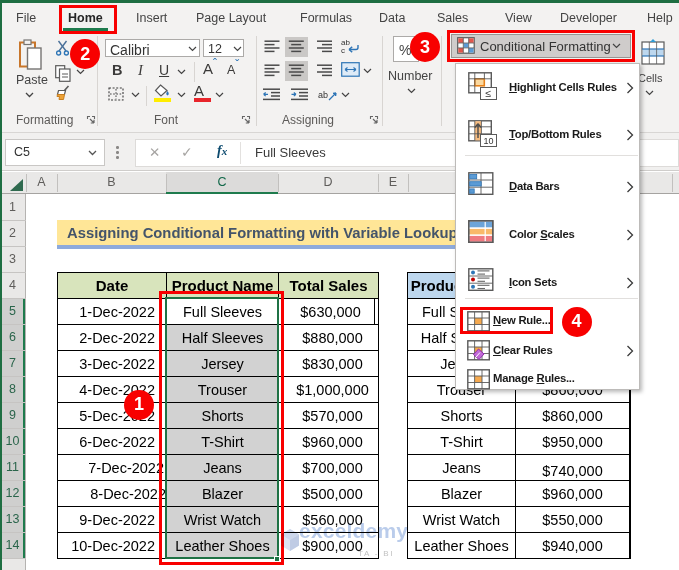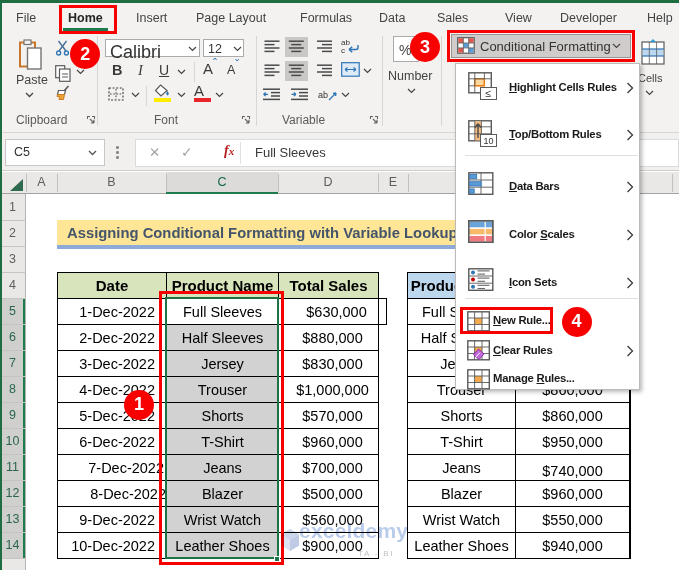--- a/index.html
+++ b/index.html
@@ -61,35 +61,35 @@
 <line x1="7" y1="12" x2="13" y2="12" stroke="#5a5a5a" stroke-width="1"></line>
 </svg>
 <svg class="abs" style="left:76px;top:69px" width="9" height="6" viewBox="0 0 9 6">
       <polyline points="1,1 4.5,4.5 8,1" fill="none" stroke="#444" stroke-width="1.2"></polyline>
     </svg>
 <svg class="abs" style="left:54px;top:85px" width="17" height="17" viewBox="0 0 17 17">
 <path d="M14.5 1 L10 6" stroke="#5a5a5a" stroke-width="1.6" fill="none"></path>
 <path d="M4.5 5.5 L11.5 5.5 L10.5 9.5 L3.5 9.5 Z" fill="#fff" stroke="#5a5a5a" stroke-width="1.2"></path>
 <path d="M3.5 9.5 L10.5 9.5 L9.5 14.5 L5 14.5 L5.5 11.5 L3 11.5 Z" fill="#eda338" stroke="#c87f1f" stroke-width="1"></path>
 </svg>
-<div class="lbl" style="left:16px;top:113px;font-size:12px">Clipboard</div>
+<div class="lbl" style="left:16px;top:113px;font-size:12px">Formatting</div>
 <svg class="abs" style="left:86px;top:114.5px" width="10" height="10" viewBox="0 0 10 10">
 <path d="M1.5 4 L1.5 1.5 L4 1.5 M6 1.5 L8.5 1.5 L8.5 4" fill="none" stroke="#666" stroke-width="1.1"></path>
 <path d="M4 4 L8 8 M8 8 L8 4.8 M8 8 L4.8 8" fill="none" stroke="#666" stroke-width="1.2"></path>
 </svg>
 <svg class="abs" style="left:241px;top:114.5px" width="10" height="10" viewBox="0 0 10 10">
 <path d="M1.5 4 L1.5 1.5 L4 1.5 M6 1.5 L8.5 1.5 L8.5 4" fill="none" stroke="#666" stroke-width="1.1"></path>
 <path d="M4 4 L8 8 M8 8 L8 4.8 M8 8 L4.8 8" fill="none" stroke="#666" stroke-width="1.2"></path>
 </svg>
 <svg class="abs" style="left:369px;top:114.5px" width="10" height="10" viewBox="0 0 10 10">
 <path d="M1.5 4 L1.5 1.5 L4 1.5 M6 1.5 L8.5 1.5 L8.5 4" fill="none" stroke="#666" stroke-width="1.1"></path>
 <path d="M4 4 L8 8 M8 8 L8 4.8 M8 8 L4.8 8" fill="none" stroke="#666" stroke-width="1.2"></path>
 </svg>
 <div class="abs" style="left:105px;top:39px;width:95px;height:18px;background:#fff;border:1px solid #acaaa8;box-sizing:border-box"></div>
-<div class="abs" style="left:110px;top:42px;font-size:18px;color:#333">Calibri</div>
+<div class="abs" style="left:110px;top:42px;font-size:14px;color:#333">Calibri</div>
 <svg class="abs" style="left:188px;top:46px" width="9" height="6" viewBox="0 0 9 6">
       <polyline points="1,1 4.5,4.5 8,1" fill="none" stroke="#444" stroke-width="1.2"></polyline>
     </svg>
 <div class="abs" style="left:203px;top:39px;width:41px;height:18px;background:#fff;border:1px solid #acaaa8;box-sizing:border-box"></div>
 <div class="abs" style="left:208px;top:42px;font-size:12.5px;color:#333">12</div>
 <svg class="abs" style="left:233px;top:46px" width="9" height="6" viewBox="0 0 9 6">
       <polyline points="1,1 4.5,4.5 8,1" fill="none" stroke="#444" stroke-width="1.2"></polyline>
     </svg>
 <div class="abs" style="left:112px;top:62px;font-size:14.5px;font-weight:700;color:#3b3a39">B</div>
 <div class="abs" style="left:138px;top:62px;font-size:14.5px;font-style:italic;font-family:'Liberation Serif',serif;color:#3b3a39">I</div>
@@ -188,21 +188,21 @@
 <line x1="1" y1="11.4" x2="18" y2="11.4" stroke="#4a4a4a" stroke-width="1.5"></line>
 <path d="M1.5 6.3 l4.5 0 M6 6.3 l-2.2 -1.8 M6 6.3 l-2.2 1.8" stroke="#2e75b6" stroke-width="1.2" fill="none"></path>
 </svg>
 <svg class="abs" style="left:318px;top:87px" width="20" height="15" viewBox="0 0 20 15">
 <text x="0" y="11" font-size="9" fill="#333" font-family="Liberation Sans">ab</text>
 <path d="M11 13 L18 6 M18 6 l-3 0.4 M18 6 l-0.4 3" stroke="#2e75b6" stroke-width="1.3" fill="none"></path>
 </svg>
 <svg class="abs" style="left:341px;top:92px" width="9" height="6" viewBox="0 0 9 6">
       <polyline points="1,1 4.5,4.5 8,1" fill="none" stroke="#444" stroke-width="1.2"></polyline>
     </svg>
-<div class="lbl" style="left:282px;top:113px;font-size:12px">Variable</div>
+<div class="lbl" style="left:282px;top:113px;font-size:12px">Assigning</div>
 <div class="abs" style="left:393px;top:36px;width:26px;height:26px;background:#fff;border:1px solid #acaaa8;box-sizing:border-box"></div>
 <div class="abs" style="left:399px;top:42px;font-size:14px;color:#444">%</div>
 <div class="abs" style="left:388px;top:69px;font-size:12.5px;color:#444">Number</div>
 <svg class="abs" style="left:407px;top:88px" width="9" height="6" viewBox="0 0 9 6">
       <polyline points="1,1 4.5,4.5 8,1" fill="none" stroke="#444" stroke-width="1.2"></polyline>
     </svg>
 <div class="abs" style="left:451px;top:33.5px;width:180px;height:24px;background:#cfcccb;border:1px solid #979593;box-sizing:border-box"></div>
 <svg class="abs" style="left:457px;top:37px" width="18" height="17" viewBox="0 0 18 17">
 <rect x="0.7" y="0.7" width="16.5" height="15.5" fill="#fff" stroke="#5a5a5a" stroke-width="1.2"></rect>
 <rect x="1.3" y="1.3" width="5" height="4.6" fill="#e2574c"></rect>
@@ -235,21 +235,21 @@
     </svg>
 <div class="abs" style="left:5px;top:139px;width:100px;height:27px;background:#fff;border:1px solid #c9c7c5;box-sizing:border-box"></div>
 <div class="abs" style="left:14px;top:145px;font-size:12.5px;color:#333">C5</div>
 <svg class="abs" style="left:88px;top:150px" width="9" height="6" viewBox="0 0 9 6">
       <polyline points="1,1 4.5,4.5 8,1" fill="none" stroke="#555" stroke-width="1.3"></polyline>
     </svg>
 <div class="abs" style="left:116px;top:146px;width:2.5px;height:2.5px;border-radius:50%;background:#8a8886;box-shadow:0 5px 0 #8a8886, 0 10px 0 #8a8886"></div>
 <div class="abs" style="left:135px;top:139px;width:544px;height:28px;background:#fff;border:1px solid #dddbd9;box-sizing:border-box"></div>
 <div class="abs" style="left:149px;top:144px;font-size:13.5px;color:#a6a4a2">✕</div>
 <div class="abs" style="left:181px;top:144px;font-size:14px;color:#a6a4a2">✓</div>
-<div class="abs" style="left:224px;top:143px;font-size:14px;font-style:italic;font-family:'Liberation Serif',serif;font-weight:700;color:#b91c1c">f<span style="font-size:11px">x</span></div>
+<div class="abs" style="left:217px;top:143px;font-size:14px;font-style:italic;font-family:'Liberation Serif',serif;font-weight:700;color:#0c4a6e">f<span style="font-size:11px">x</span></div>
 <div class="abs" style="left:240px;top:142px;width:1px;height:22px;background:#e3e1df"></div>
 <div class="abs" style="left:255px;top:145px;font-size:13px;color:#3a3a3a">Full Sleeves</div>
 <div class="abs" style="left:2px;top:172px;width:677px;height:22px;background:#e9e8e7;border-bottom:1.5px solid #a5a3a1;box-sizing:border-box"></div>
 <svg class="abs" style="left:9px;top:179px" width="15" height="13" viewBox="0 0 15 13">
       <path d="M14 0 L14 12 L1 12 Z" fill="#2f6a4f"></path>
     </svg>
 <div class="abs" style="left:166px;top:172px;width:112px;height:22px;background:#dcdbda;border-bottom:2.5px solid #1e7b4d;box-sizing:border-box"></div>
 <div class="abs" style="left:33.5px;top:175px;width:16px;text-align:center;font-size:12.5px;color:#5f5d5b">A</div>
 <div class="abs" style="left:103.5px;top:175px;width:16px;text-align:center;font-size:12.5px;color:#5f5d5b">B</div>
 <div class="abs" style="left:214px;top:175px;width:16px;text-align:center;font-size:12.5px;color:#116849">C</div>
@@ -295,21 +295,21 @@
 <div class="abs" style="left:2px;top:512px;width:21px;text-align:center;font-size:12.5px;color:#2a654b">13</div>
 <div class="abs" style="left:2px;top:538px;width:21px;text-align:center;font-size:12.5px;color:#2a654b">14</div>
 <div class="abs" style="left:57px;top:220px;width:583px;height:25px;background:#ffe697"></div>
 <div class="abs" style="left:67px;top:225px;font-size:14.8px;font-weight:700;color:#44546a;white-space:nowrap">Assigning Conditional Formatting with Variable Lookup to Get Values</div>
 <div class="abs" style="left:57px;top:245px;width:583px;height:4px;background:#8eaadb"></div>
 <div class="cell ctr" style="left:57px;top:272px;width:110px;height:27px;background:#d8e4bc;border:1.2px solid #000;font-weight:700;font-size:15px">Date</div>
 <div class="cell ctr" style="left:166px;top:272px;width:113px;height:27px;background:#d8e4bc;border:1.2px solid #000;font-weight:700;font-size:15px">Product Name</div>
 <div class="cell ctr" style="left:278px;top:272px;width:101px;height:27px;background:#d8e4bc;border:1.2px solid #000;font-weight:700;font-size:15px">Total Sales</div>
 <div class="cell rt" style="left:57px;top:298px;width:110px;height:27px;background:#fff;border:1.2px solid #000;padding-right:11px">1-Dec-2022</div>
 <div class="cell ctr" style="left:166px;top:298px;width:113px;height:27px;background:#fff;border:1.2px solid #000">Full Sleeves</div>
-<div class="cell ctr" style="left:278px;top:298px;width:109px;height:27px;background:#fff;border:1.2px solid #000;padding-left:8px">$630,000</div>
+<div class="cell ctr" style="left:278px;top:298px;width:97px;height:27px;background:#fff;border:1.2px solid #000;padding-left:8px">$630,000</div>
 <div class="cell rt" style="left:57px;top:324px;width:110px;height:27px;background:#fff;border:1.2px solid #000;padding-right:11px">2-Dec-2022</div>
 <div class="cell ctr" style="left:166px;top:324px;width:113px;height:27px;background:#d2d2d2;border:1.2px solid #000">Half Sleeves</div>
 <div class="cell ctr" style="left:278px;top:324px;width:101px;height:27px;background:#fff;border:1.2px solid #000;padding-left:8px">$880,000</div>
 <div class="cell rt" style="left:57px;top:350px;width:110px;height:27px;background:#fff;border:1.2px solid #000;padding-right:11px">3-Dec-2022</div>
 <div class="cell ctr" style="left:166px;top:350px;width:113px;height:27px;background:#d2d2d2;border:1.2px solid #000">Jersey</div>
 <div class="cell ctr" style="left:278px;top:350px;width:101px;height:27px;background:#fff;border:1.2px solid #000;padding-left:8px">$830,000</div>
 <div class="cell rt" style="left:57px;top:376px;width:110px;height:27px;background:#fff;border:1.2px solid #000;padding-right:11px">4-Dec-2022</div>
 <div class="cell ctr" style="left:166px;top:376px;width:113px;height:27px;background:#d2d2d2;border:1.2px solid #000">Trouser</div>
 <div class="cell ctr" style="left:278px;top:376px;width:101px;height:27px;background:#fff;border:1.2px solid #000;padding-left:8px">$1,000,000</div>
 <div class="cell rt" style="left:57px;top:402px;width:110px;height:27px;background:#fff;border:1.2px solid #000;padding-right:11px">5-Dec-2022</div>

